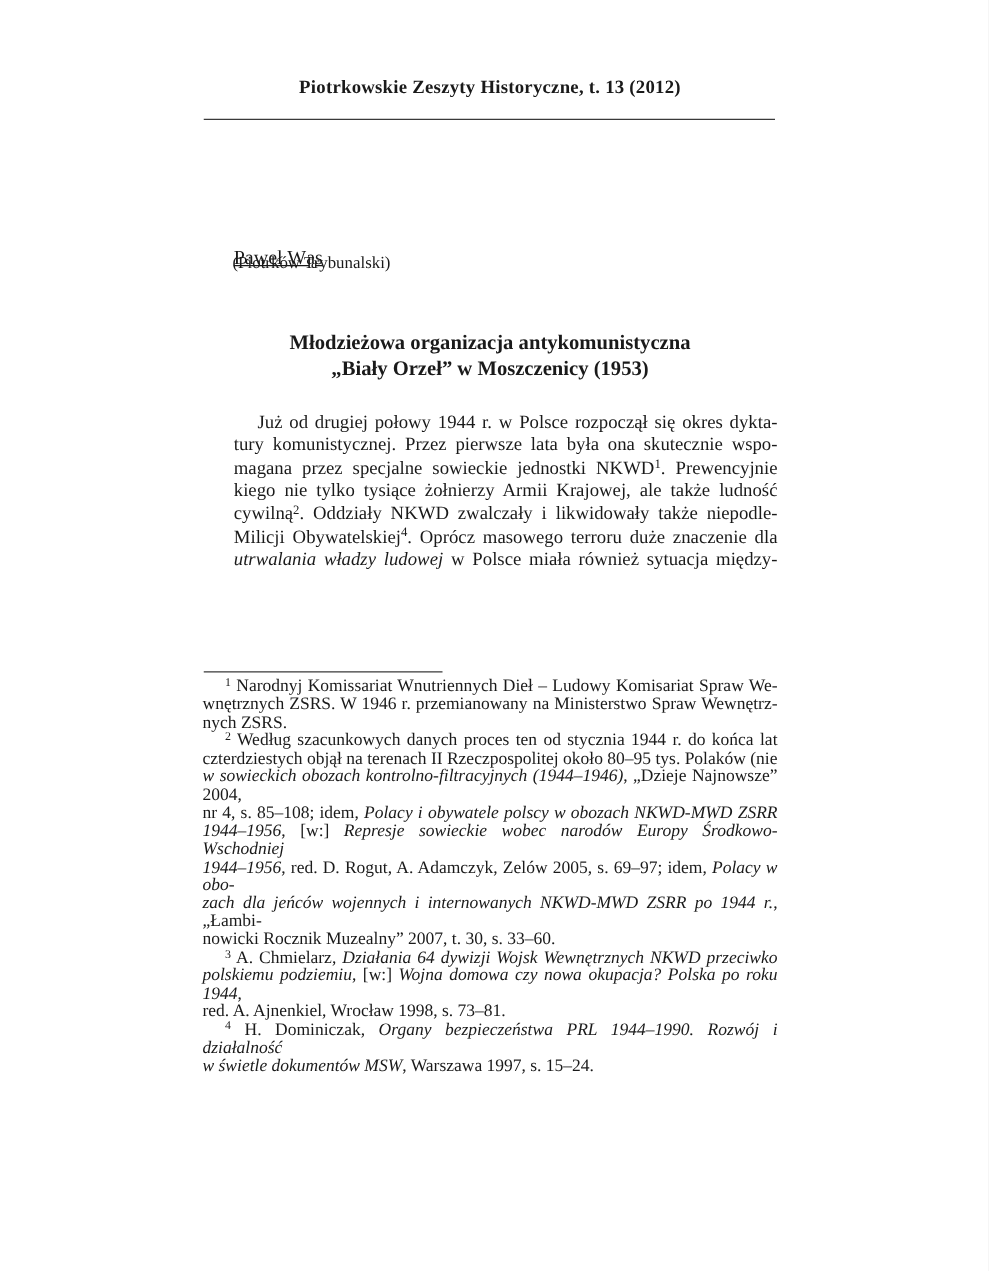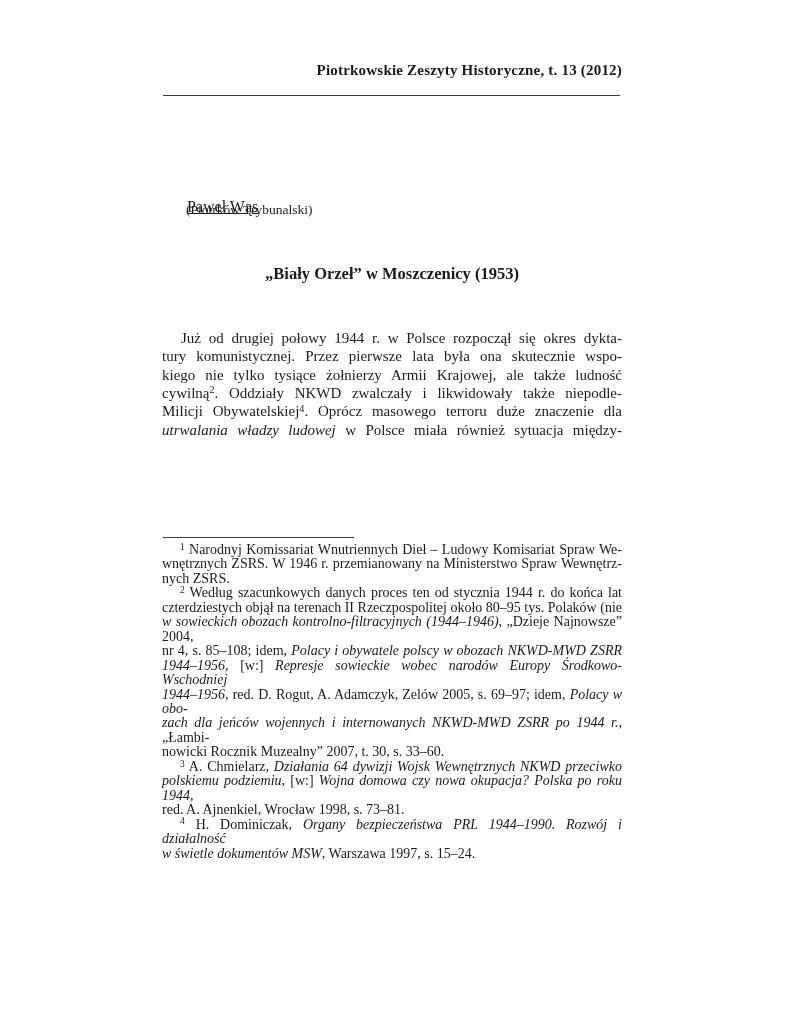--- a/index.html
+++ b/index.html
@@ -12,21 +12,21 @@
     position:relative;
     width:791px;height:1024px;
     background:var(--bg);
     color:var(--text);
     font-family:"Liberation Serif","DejaVu Serif",serif;
     margin:0 auto;
     overflow:hidden;
   }
   .journal-header{
     position:absolute;top:62px;left:162px;width:460px;
-    text-align:right;font-weight:bold;font-size:15px;letter-spacing:0.2px;
+    text-align:center;font-weight:bold;font-size:15px;letter-spacing:0.2px;
   }
   .header-rule{
     position:absolute;top:95px;left:163px;width:457px;height:0;
     border-top:1.6px solid var(--rule);
   }
   .author-name{
     position:absolute;top:198px;left:187px;
     font-size:16px;
     text-decoration:underline;
   }
@@ -38,20 +38,21 @@
     position:absolute;top:264px;left:162px;width:460px;
     text-align:center;font-weight:bold;font-size:16.5px;line-height:20.5px;
   }
   .body-paragraph{
     position:absolute;top:329px;left:162px;width:460px;
     font-size:15px;line-height:18.35px;
   }
   .body-line{
     text-align:justify;
     text-align-last:justify;
+    margin-left:25px;
   }
   .body-line.indent{text-indent:19px;}
   .footnote-separator{
     position:absolute;top:537px;left:163px;width:191px;height:0;
     border-top:1.2px solid var(--rule);
   }
   .footnotes{
     position:absolute;top:543px;left:162px;width:460px;
     font-size:14px;line-height:14.45px;
   }
@@ -77,26 +78,28 @@
 
   <div class="journal-header">Piotrkowskie Zeszyty Historyczne, t. 13 (2012)</div>
 
   <div class="header-rule"></div>
 
   <div class="author-name">Paweł Wąs</div>
 
   <div class="author-affiliation">(Piotrków Trybunalski)</div>
 
   <div class="article-title">
+    <div>Młodzieżowa organizacja antykomunistyczna</div>
     <div>„Biały Orzeł” w Moszczenicy (1953)</div>
   </div>
 
   <div class="body-paragraph" id="body-lines">
       <div class="body-line indent"><span>Już od drugiej połowy 1944 r. w Polsce rozpoczął się okres dykta-</span></div>
       <div class="body-line"><span>tury komunistycznej. Przez pierwsze lata była ona skutecznie wspo-</span></div>
+      <div class="body-line"><span>magana przez specjalne sowieckie jednostki NKWD</span><sup>1</sup><span>. Prewencyjnie</span></div>
       <div class="body-line"><span>kiego nie tylko tysiące żołnierzy Armii Krajowej, ale także ludność</span></div>
       <div class="body-line"><span>cywilną</span><sup>2</sup><span>. Oddziały NKWD zwalczały i likwidowały także niepodle-</span></div>
       <div class="body-line"><span>Milicji Obywatelskiej</span><sup>4</sup><span>. Oprócz masowego terroru duże znaczenie dla</span></div>
       <div class="body-line"><span class="it">utrwalania władzy ludowej</span><span> w Polsce miała również sytuacja między-</span></div>
     </div>
 
   <div class="footnote-separator"></div>
 
   <div class="footnotes" id="footnote-lines">
       <div class="footnote-line indent"><sup>1</sup><span> Narodnyj Komissariat Wnutriennych Dieł – Ludowy Komisariat Spraw We-</span></div>

